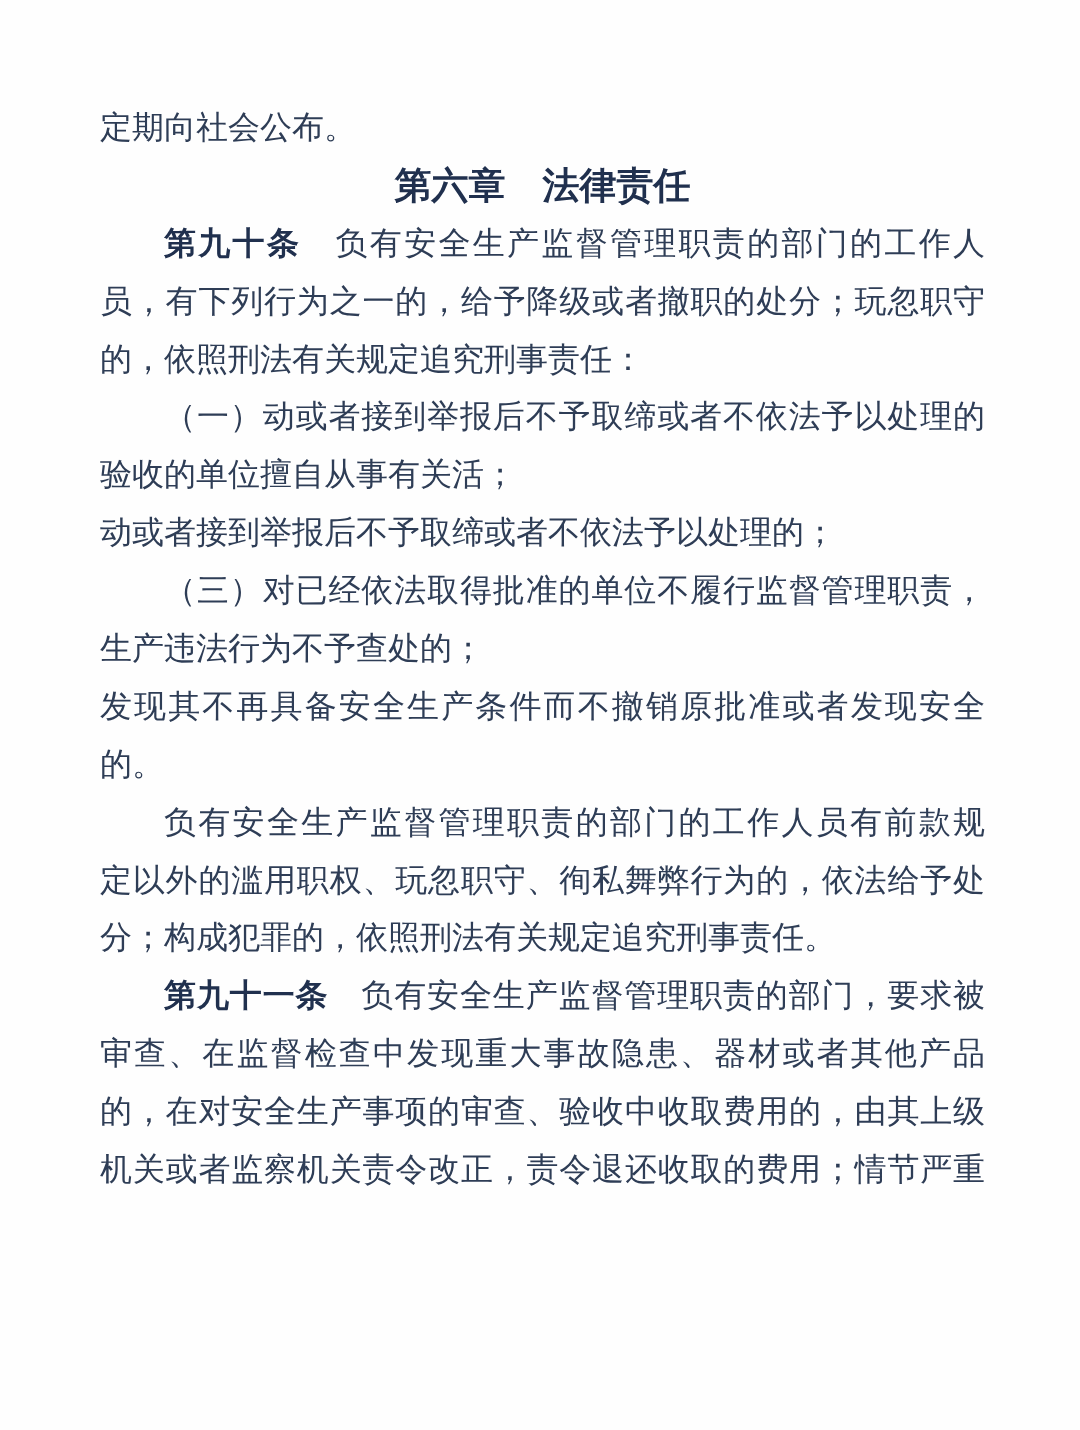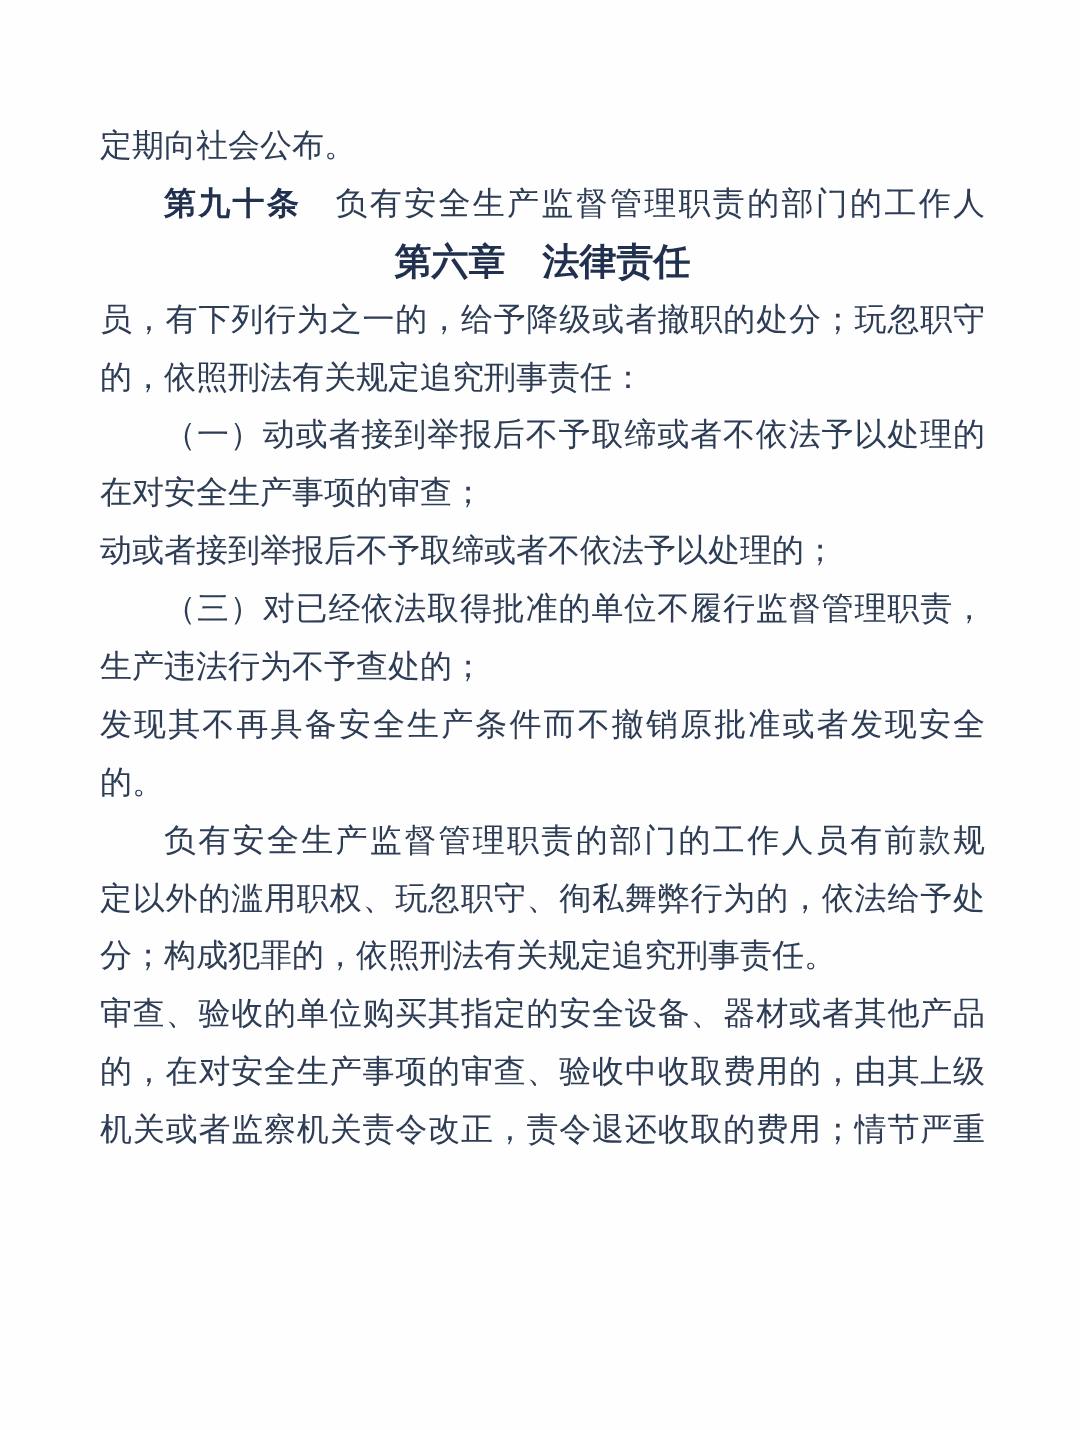--- a/index.html
+++ b/index.html
@@ -10,21 +10,21 @@
     width: 1080px;
     height: 1430px;
     background: #fefefe;
     overflow: hidden;
     margin: 0 auto;
   }
 
   .text-block {
     position: absolute;
     left: 100px;
-    top: 117px;
+    top: 99px;
     width: 885px;
   }
 
   .line {
     font-family: "Liberation Serif", "DejaVu Serif", serif;
     font-size: 32px;
     line-height: 57.9px;
     height: 57.9px;
     overflow: hidden;
     color: var(--body-color, #2e3d56);
@@ -61,31 +61,32 @@
 
   .serif-run { font-weight: 400; }
 </style>
 </head>
 <body>
 
 <main class="page" style="--body-color: #2e3d56; --head-color: #20304e; background: rgb(254, 254, 254);">
   <section class="text-block">
 
   <div class="line"><span class="serif-run">定期向社会公布。</span></div>
+      <div class="line chapter"><span class="bold-run">第六章　法律责任</span></div>
       <div class="line full indent"><span class="bold-run">第九十条</span><span class="serif-run">　负有安全生产监督管理职责的部门的工作人</span></div>
-      <div class="line chapter"><span class="bold-run">第六章　法律责任</span></div>
       <div class="line full"><span class="serif-run">员，有下列行为之一的，给予降级或者撤职的处分；玩忽职守</span></div>
       <div class="line"><span class="serif-run">的，依照刑法有关规定追究刑事责任：</span></div>
       <div class="line full indent"><span class="serif-run">（一）动或者接到举报后不予取缔或者不依法予以处理的</span></div>
-      <div class="line"><span class="serif-run">在对安全生产事项的审查；</span></div>
+      <div class="line"><span class="serif-run">验收的单位擅自从事有关活；</span></div>
       <div class="line"><span class="serif-run">动或者接到举报后不予取缔或者不依法予以处理的；</span></div>
       <div class="line full indent"><span class="serif-run">（三）对已经依法取得批准的单位不履行监督管理职责，</span></div>
       <div class="line"><span class="serif-run">生产违法行为不予查处的；</span></div>
       <div class="line full"><span class="serif-run">发现其不再具备安全生产条件而不撤销原批准或者发现安全</span></div>
       <div class="line"><span class="serif-run">的。</span></div>
       <div class="line full indent"><span class="serif-run">负有安全生产监督管理职责的部门的工作人员有前款规</span></div>
       <div class="line full"><span class="serif-run">定以外的滥用职权、玩忽职守、徇私舞弊行为的，依法给予处</span></div>
       <div class="line"><span class="serif-run">分；构成犯罪的，依照刑法有关规定追究刑事责任。</span></div>
-      <div class="line full"><span class="serif-run">审查、验收的单位购买其指定的安全设备、器材或者其他产品</span></div>
+      <div class="line full indent"><span class="bold-run">第九十一条</span><span class="serif-run">　负有安全生产监督管理职责的部门，要求被</span></div>
+      <div class="line full"><span class="serif-run">审查、在监督检查中发现重大事故隐患、器材或者其他产品</span></div>
       <div class="line full"><span class="serif-run">的，在对安全生产事项的审查、验收中收取费用的，由其上级</span></div>
       <div class="line full"><span class="serif-run">机关或者监察机关责令改正，责令退还收取的费用；情节严重</span></div>
     </section>
 </main>
 
 </body></html>

